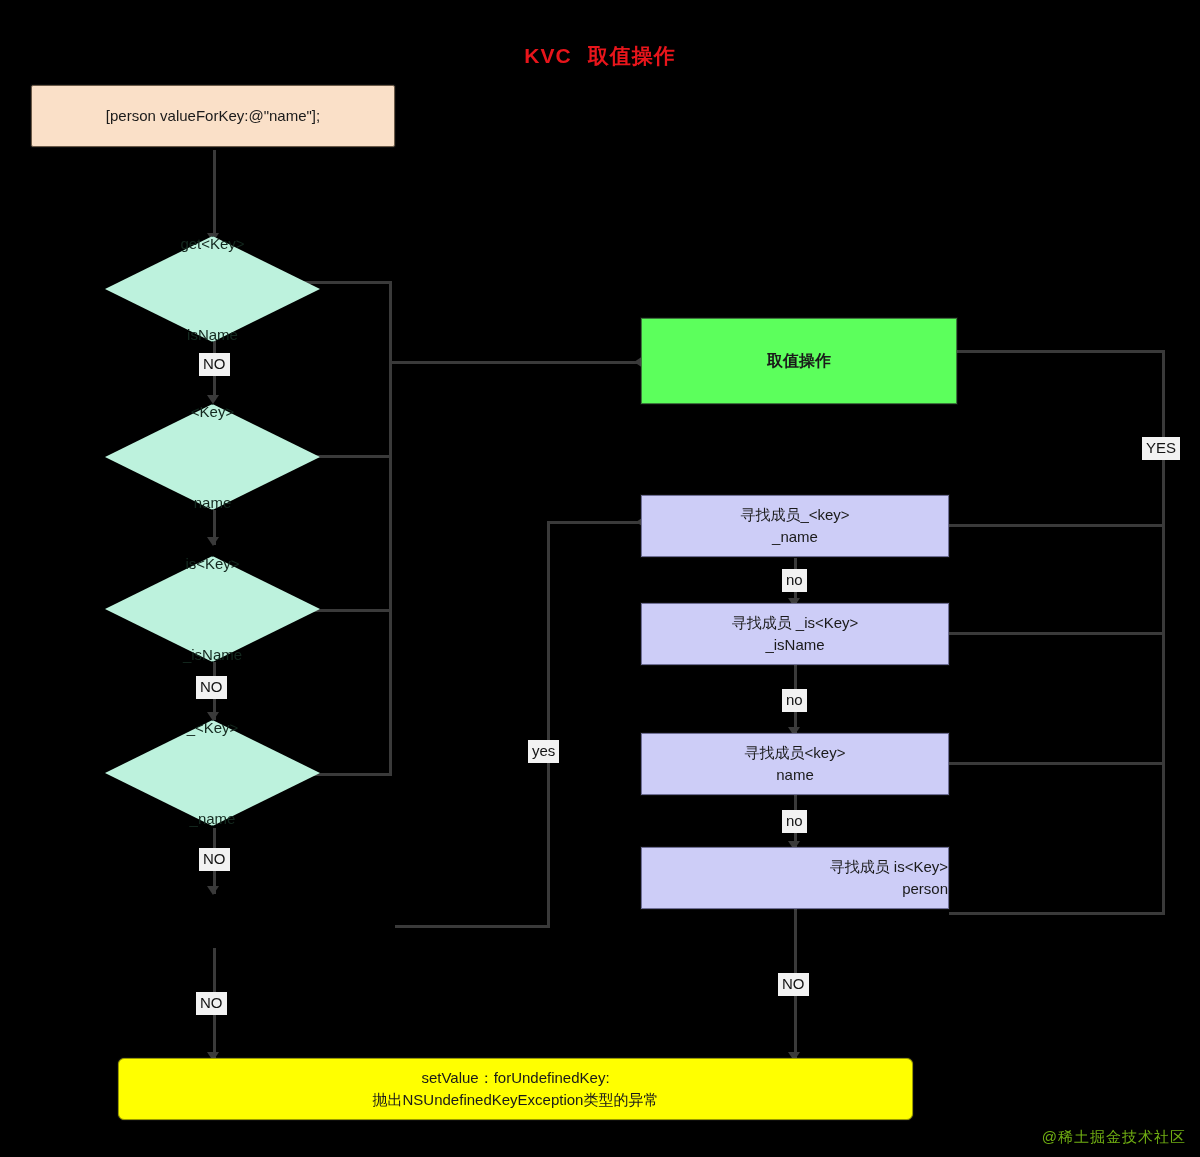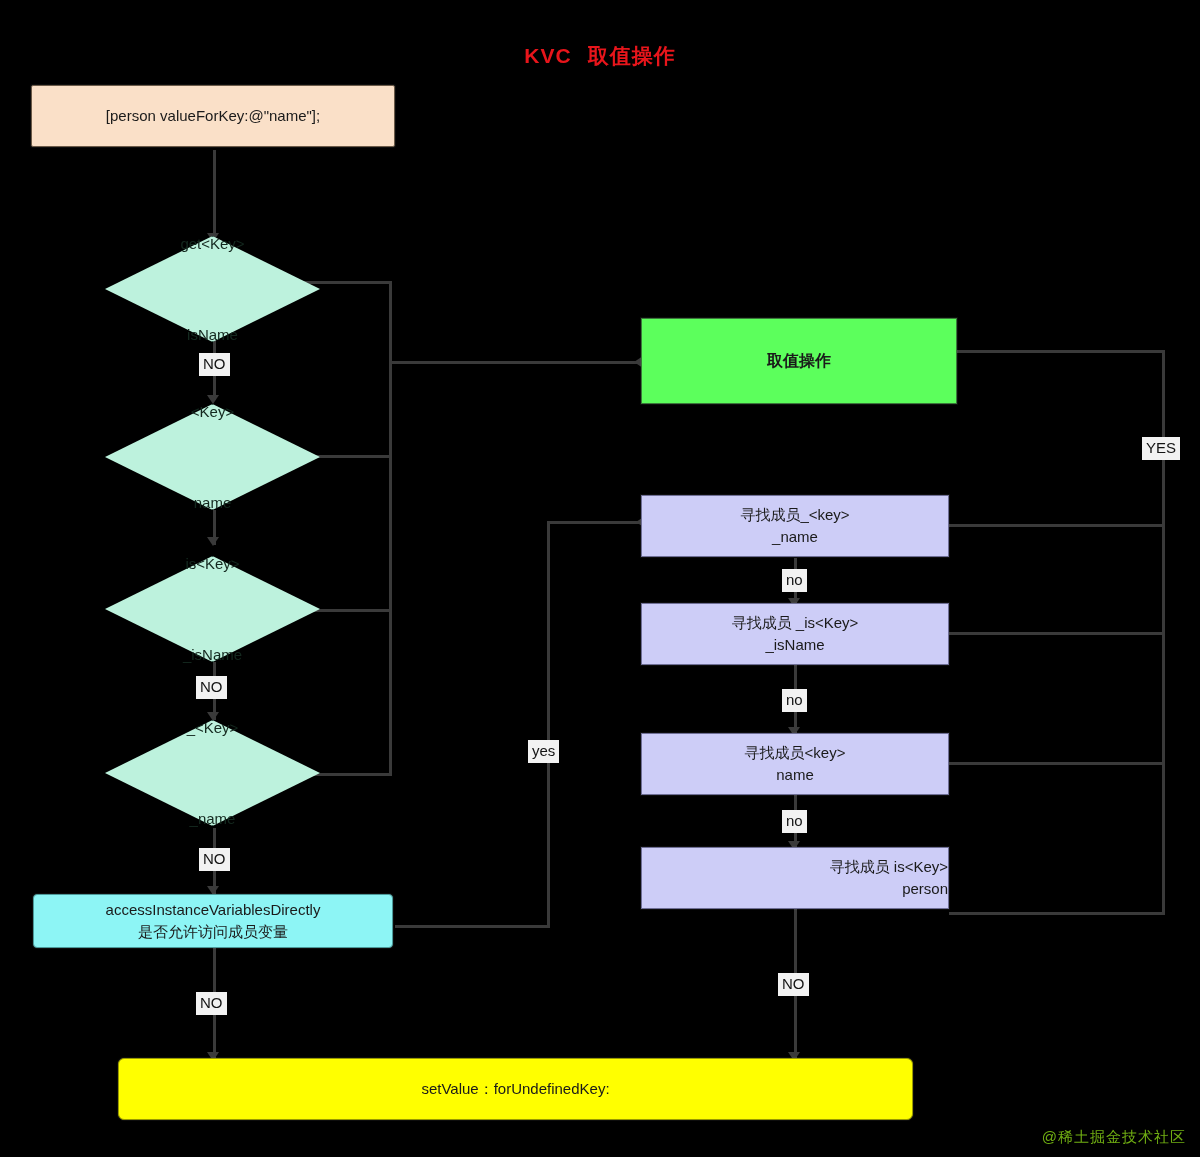--- a/index.html
+++ b/index.html
@@ -213,24 +213,20 @@
   </div>
 
   <div class="diamond" style="left:105px; top:720px; width:215px; height:106px;">
     <div class="shape"></div>
     <div class="txt">
       <span class="l1">_&lt;Key&gt;</span>
       <span class="l2">_name</span>
     </div>
   </div>
 
-  <div class="node n-cyan" style="left:33px; top:894px; width:360px; height:54px;">
-    <span class="l1">accessInstanceVariablesDirectly</span>
-    <span class="l2">是否允许访问成员变量</span>
-  </div>
 
   <div class="node n-green" style="left:641px; top:318px; width:316px; height:86px;">
     <span class="l1">取值操作</span>
   </div>
 
   <div class="node n-purple" style="left:641px; top:495px; width:308px; height:62px;">
     <span class="l1">寻找成员_&lt;key&gt;</span>
     <span class="l2">_name</span>
   </div>
 
@@ -244,20 +240,21 @@
     <span class="l2">name</span>
   </div>
 
   <div class="node n-purple" style="left:641px; top:847px; width:308px; height:62px;align-items:flex-end;">
     <span class="l1">寻找成员 is&lt;Key&gt;</span>
     <span class="l2">person</span>
   </div>
 
   <div class="node n-yellow" style="left:118px; top:1058px; width:795px; height:62px;">
     <span class="l1">setValue：forUndefinedKey:</span>
+    <span class="l2">抛出NSUndefinedKeyException类型的异常</span>
   </div>
 
   <div class="elabel" style="left:199px; top:353px;">NO</div>
   <div class="elabel" style="left:196px; top:676px;">NO</div>
   <div class="elabel" style="left:199px; top:848px;">NO</div>
   <div class="elabel" style="left:196px; top:992px;">NO</div>
 
   <div class="elabel" style="left:528px; top:740px;">yes</div>
 
   <div class="elabel" style="left:782px; top:569px;">no</div>

